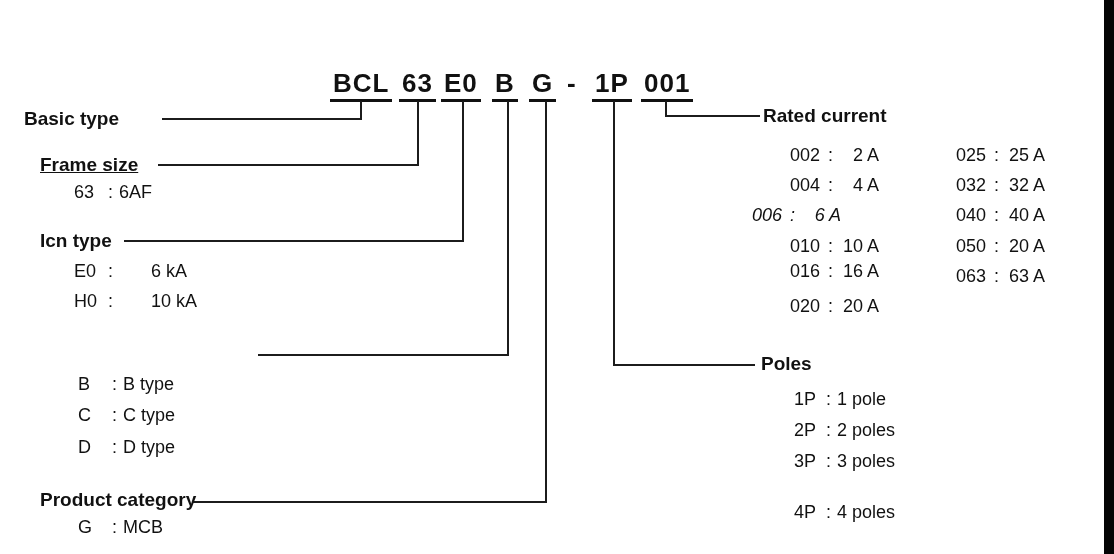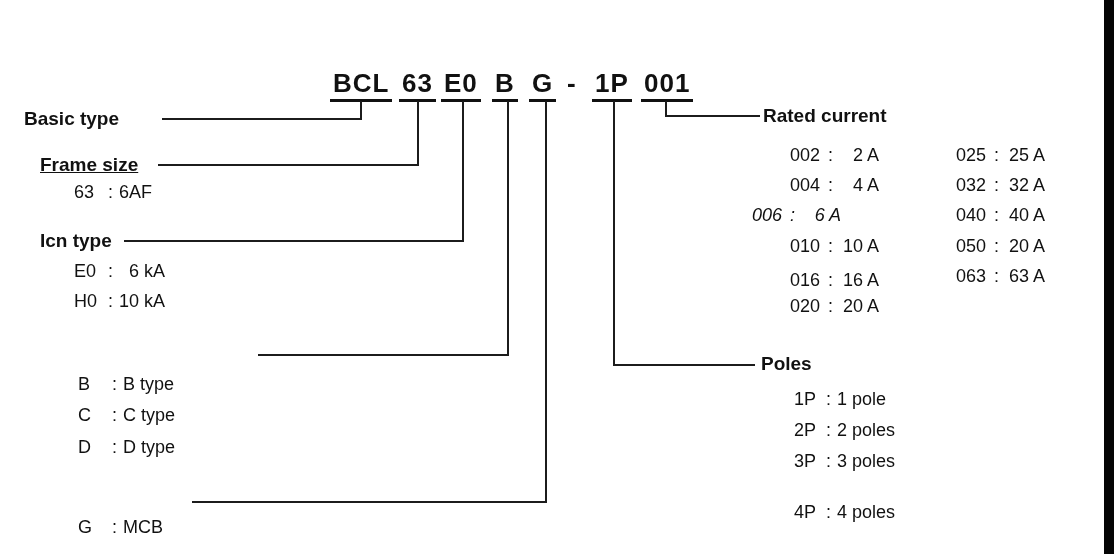--- a/index.html
+++ b/index.html
@@ -39,21 +39,21 @@
   }
   .sec-item {
     position: absolute;
     font-size: 18px;
     line-height: 22px;
     white-space: nowrap;
   }
   .ic  { display: inline-block; width: 32px; }
   .sep { display: inline-block; margin: 0 6px 0 2px; }
   .iv  { display: inline-block; }
-  .iv-r { display: inline-block; width: 46px; text-align: right; }
+  .iv-r { display: inline-block; width: 46px; text-align: left; margin-left: 32px; }
   .rc-code { display: inline-block; width: 36px; }
   .rc-val  { display: inline-block; width: 40px; text-align: right; }
   .pl-code { display: inline-block; width: 30px; }
   
   .edge-bar {
     position: absolute;
     top: 0; left: 1104px;
     width: 10px; height: 554px;
     background: #050505;
   }
@@ -106,39 +106,40 @@
   <div class="sec-item" style="left:78px;top:373px;">
     <span class="ic">B</span><span class="sep">:</span><span class="iv">B type</span>
   </div>
   <div class="sec-item" style="left:78px;top:404px;">
     <span class="ic">C</span><span class="sep">:</span><span class="iv">C type</span>
   </div>
   <div class="sec-item" style="left:78px;top:436px;">
     <span class="ic">D</span><span class="sep">:</span><span class="iv">D type</span>
   </div>
 
+  <div class="sec-title" style="left:40px;top:489px;">Product category</div>
   <div class="sec-item" style="left:78px;top:516px;">
     <span class="ic">G</span><span class="sep">:</span><span class="iv">MCB</span>
   </div>
 
   <div class="sec-title" style="left:763px;top:105px;">Rated current</div>
 
   <div class="sec-item" style="left:790px;top:144px;">
     <span class="rc-code">002</span><span class="sep">:</span><span class="rc-val">2 A</span>
   </div>
   <div class="sec-item" style="left:790px;top:174px;">
     <span class="rc-code">004</span><span class="sep">:</span><span class="rc-val">4 A</span>
   </div>
   <div class="sec-item" style="left:752px;top:204px;font-style:italic;">
     <span class="rc-code">006</span><span class="sep">:</span><span class="rc-val">6 A</span>
   </div>
   <div class="sec-item" style="left:790px;top:235px;">
     <span class="rc-code">010</span><span class="sep">:</span><span class="rc-val">10 A</span>
   </div>
-  <div class="sec-item" style="left:790px;top:269px;">
+  <div class="sec-item" style="left:790px;top:260px;">
     <span class="rc-code">016</span><span class="sep">:</span><span class="rc-val">16 A</span>
   </div>
   <div class="sec-item" style="left:790px;top:295px;">
     <span class="rc-code">020</span><span class="sep">:</span><span class="rc-val">20 A</span>
   </div>
 
   <div class="sec-item" style="left:956px;top:144px;">
     <span class="rc-code">025</span><span class="sep">:</span><span class="rc-val">25 A</span>
   </div>
   <div class="sec-item" style="left:956px;top:174px;">

